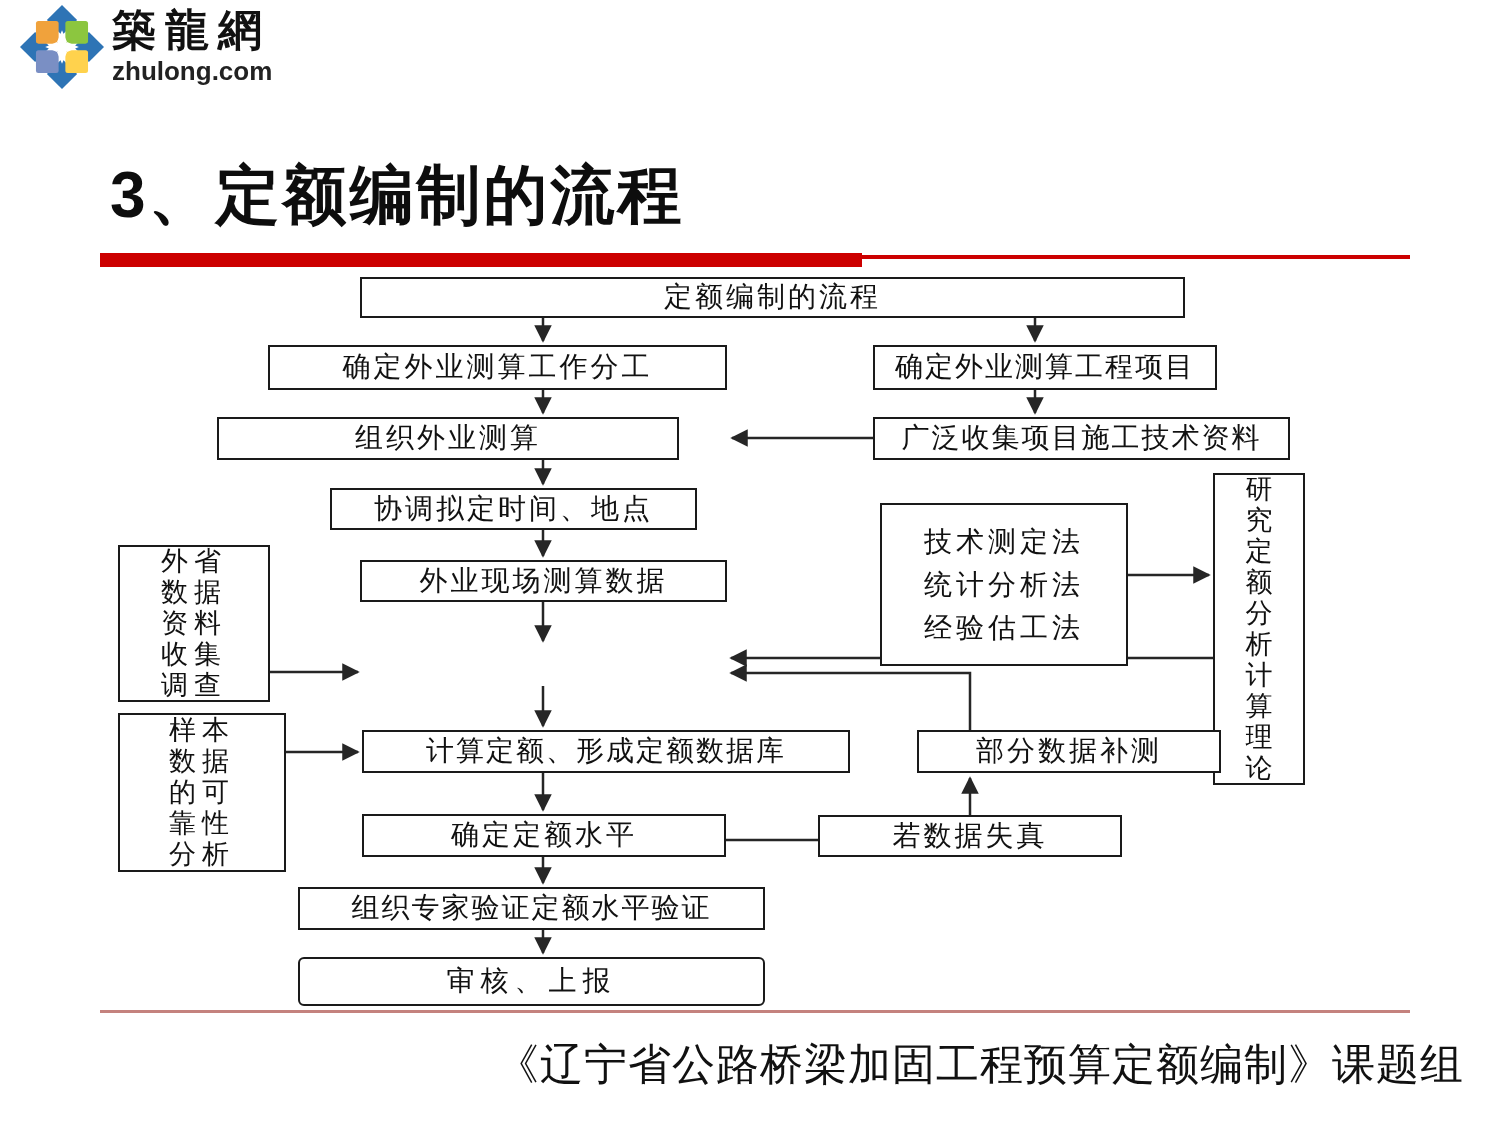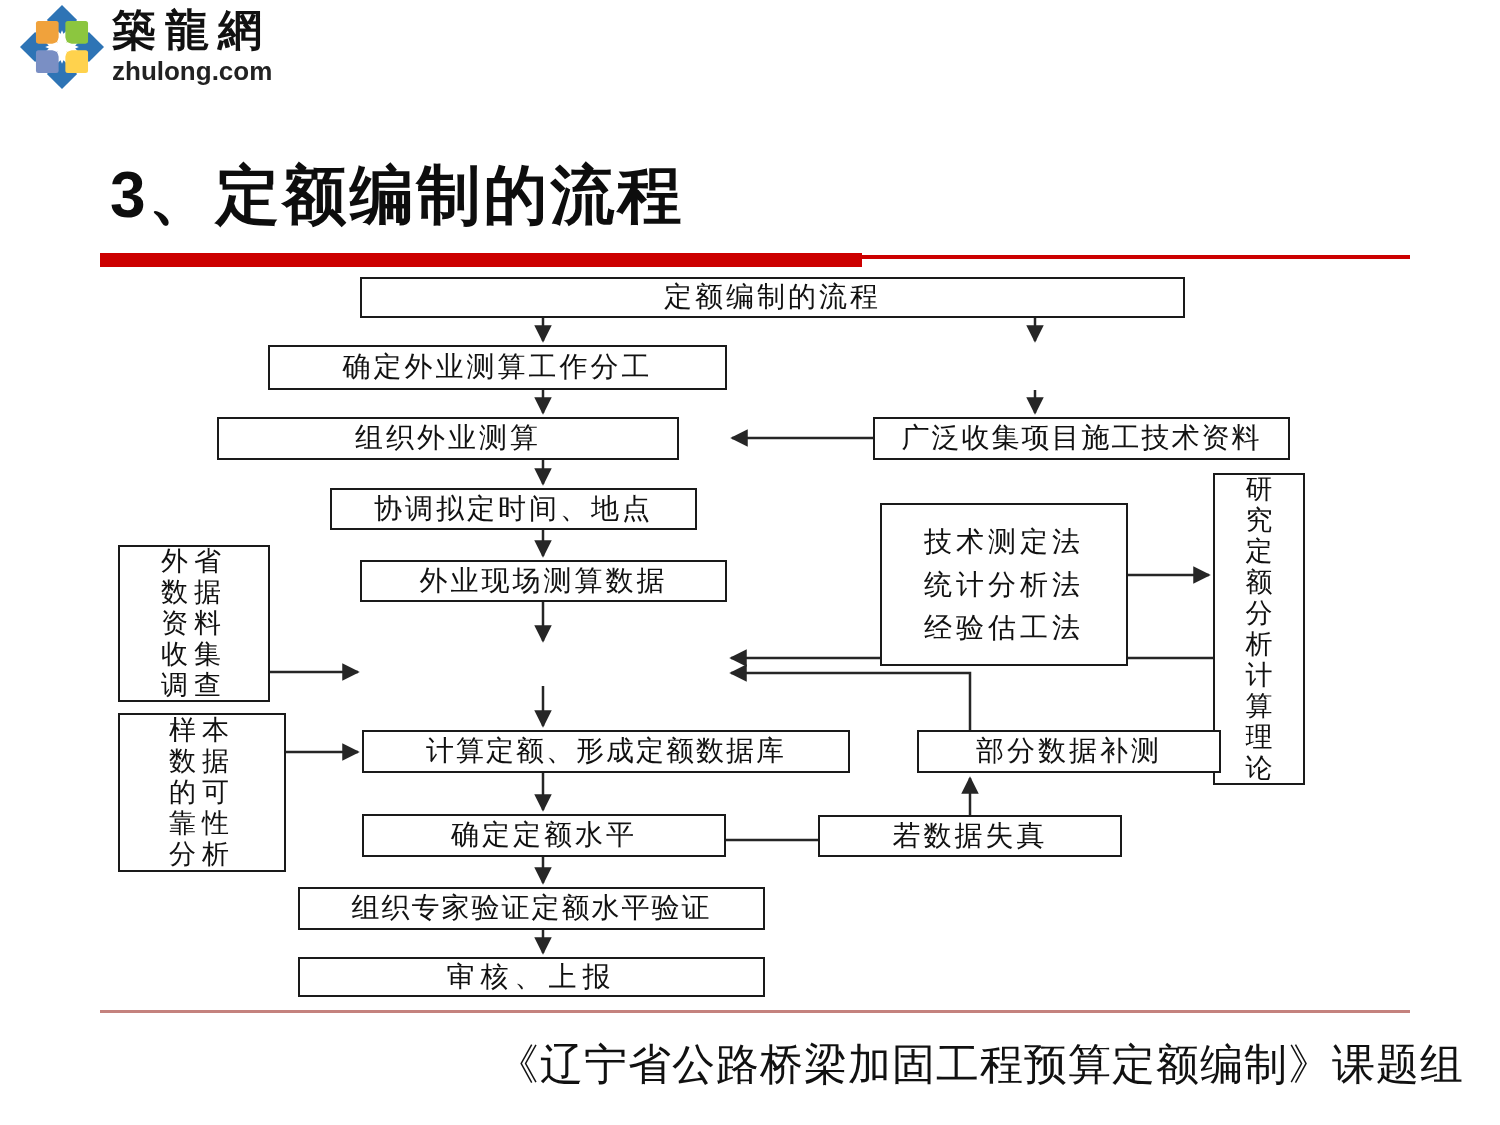--- a/index.html
+++ b/index.html
@@ -94,38 +94,39 @@
     <line x1="270" y1="752" x2="358" y2="752" marker-end="url(#arr)"></line>
     <line x1="1128" y1="575" x2="1209" y2="575" marker-end="url(#arr)"></line>
     <line x1="1213" y1="658" x2="731" y2="658" marker-end="url(#arr)"></line>
     <polyline points="970,730 970,673 731,673" marker-end="url(#arr)"></polyline>
     <line x1="970" y1="815" x2="970" y2="778" marker-end="url(#arr)"></line>
     <line x1="726" y1="840" x2="818" y2="840"></line>
   </svg>
 
   <div class="node" style="left:360px;top:277px;width:825px;height:41px;">定额编制的流程</div>
   <div class="node" style="left:268px;top:345px;width:459px;height:45px;">确定外业测算工作分工</div>
+  <div class="node" style="left:873px;top:345px;width:344px;height:45px;letter-spacing:2px;">确定外业测算工程项目</div>
   <div class="node" style="left:217px;top:417px;width:462px;height:43px;">组织外业测算</div>
   <div class="node" style="left:873px;top:417px;width:417px;height:43px;letter-spacing:2px;">广泛收集项目施工技术资料</div>
   <div class="node" style="left:330px;top:488px;width:367px;height:42px;">协调拟定时间、地点</div>
   <div class="node" style="left:360px;top:560px;width:367px;height:42px;">外业现场测算数据</div>
   <div class="node pre" style="left:118px;top:545px;width:152px;height:157px;">外省
 数据
 资料
 收集
 调查</div>
   <div class="node pre" style="left:118px;top:713px;width:168px;height:159px;">样本
 数据
 的可
 靠性
 分析</div>
   <div class="node" style="left:362px;top:730px;width:488px;height:43px;letter-spacing:2px;">计算定额、形成定额数据库</div>
   <div class="node" style="left:362px;top:814px;width:364px;height:43px;">确定定额水平</div>
   <div class="node" style="left:298px;top:887px;width:467px;height:43px;letter-spacing:2px;">组织专家验证定额水平验证</div>
-  <div class="node" style="left:298px;top:957px;width:467px;height:40px;letter-spacing:6px;">审核、上报</div>
+  <div class="node" style="left:298px;top:957px;width:467px;height:49px;letter-spacing:6px;border-radius:6px;">审核、上报</div>
   <div class="node methods" style="left:880px;top:503px;width:248px;height:163px;">技术测定法
 统计分析法
 经验估工法</div>
   <div class="node pre" style="left:1213px;top:473px;width:92px;height:312px;letter-spacing:0;">研
 究
 定
 额
 分
 析
 计

